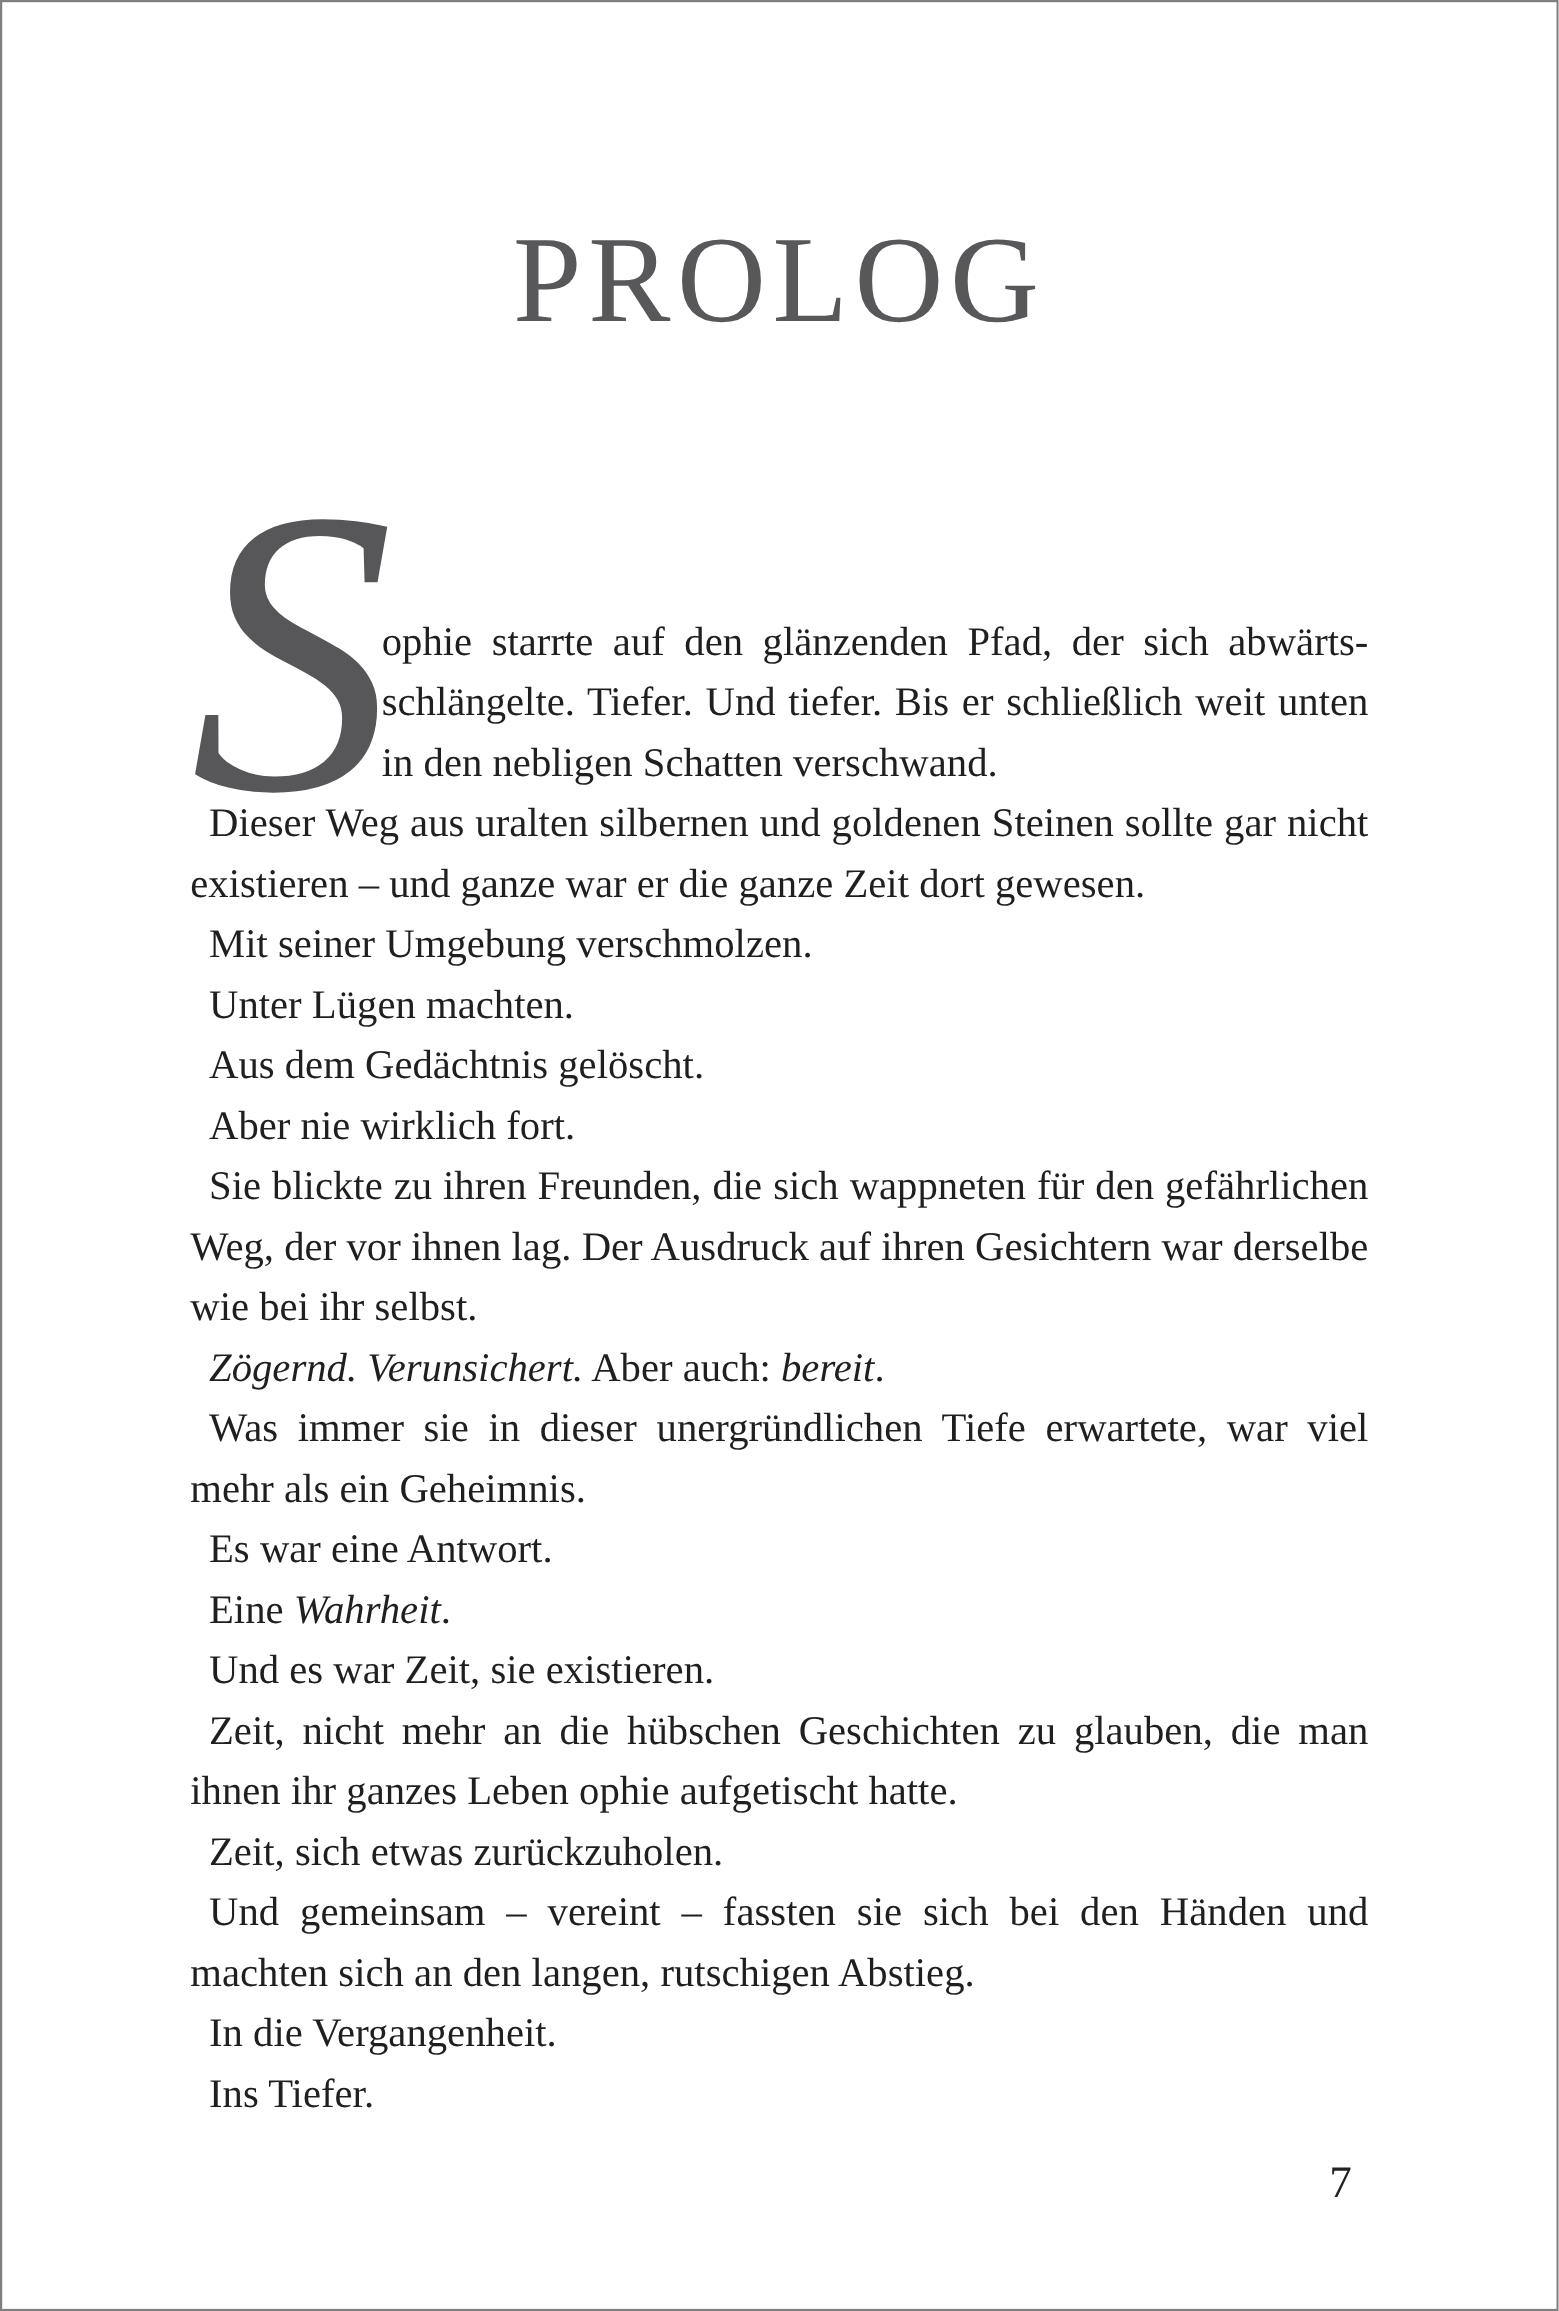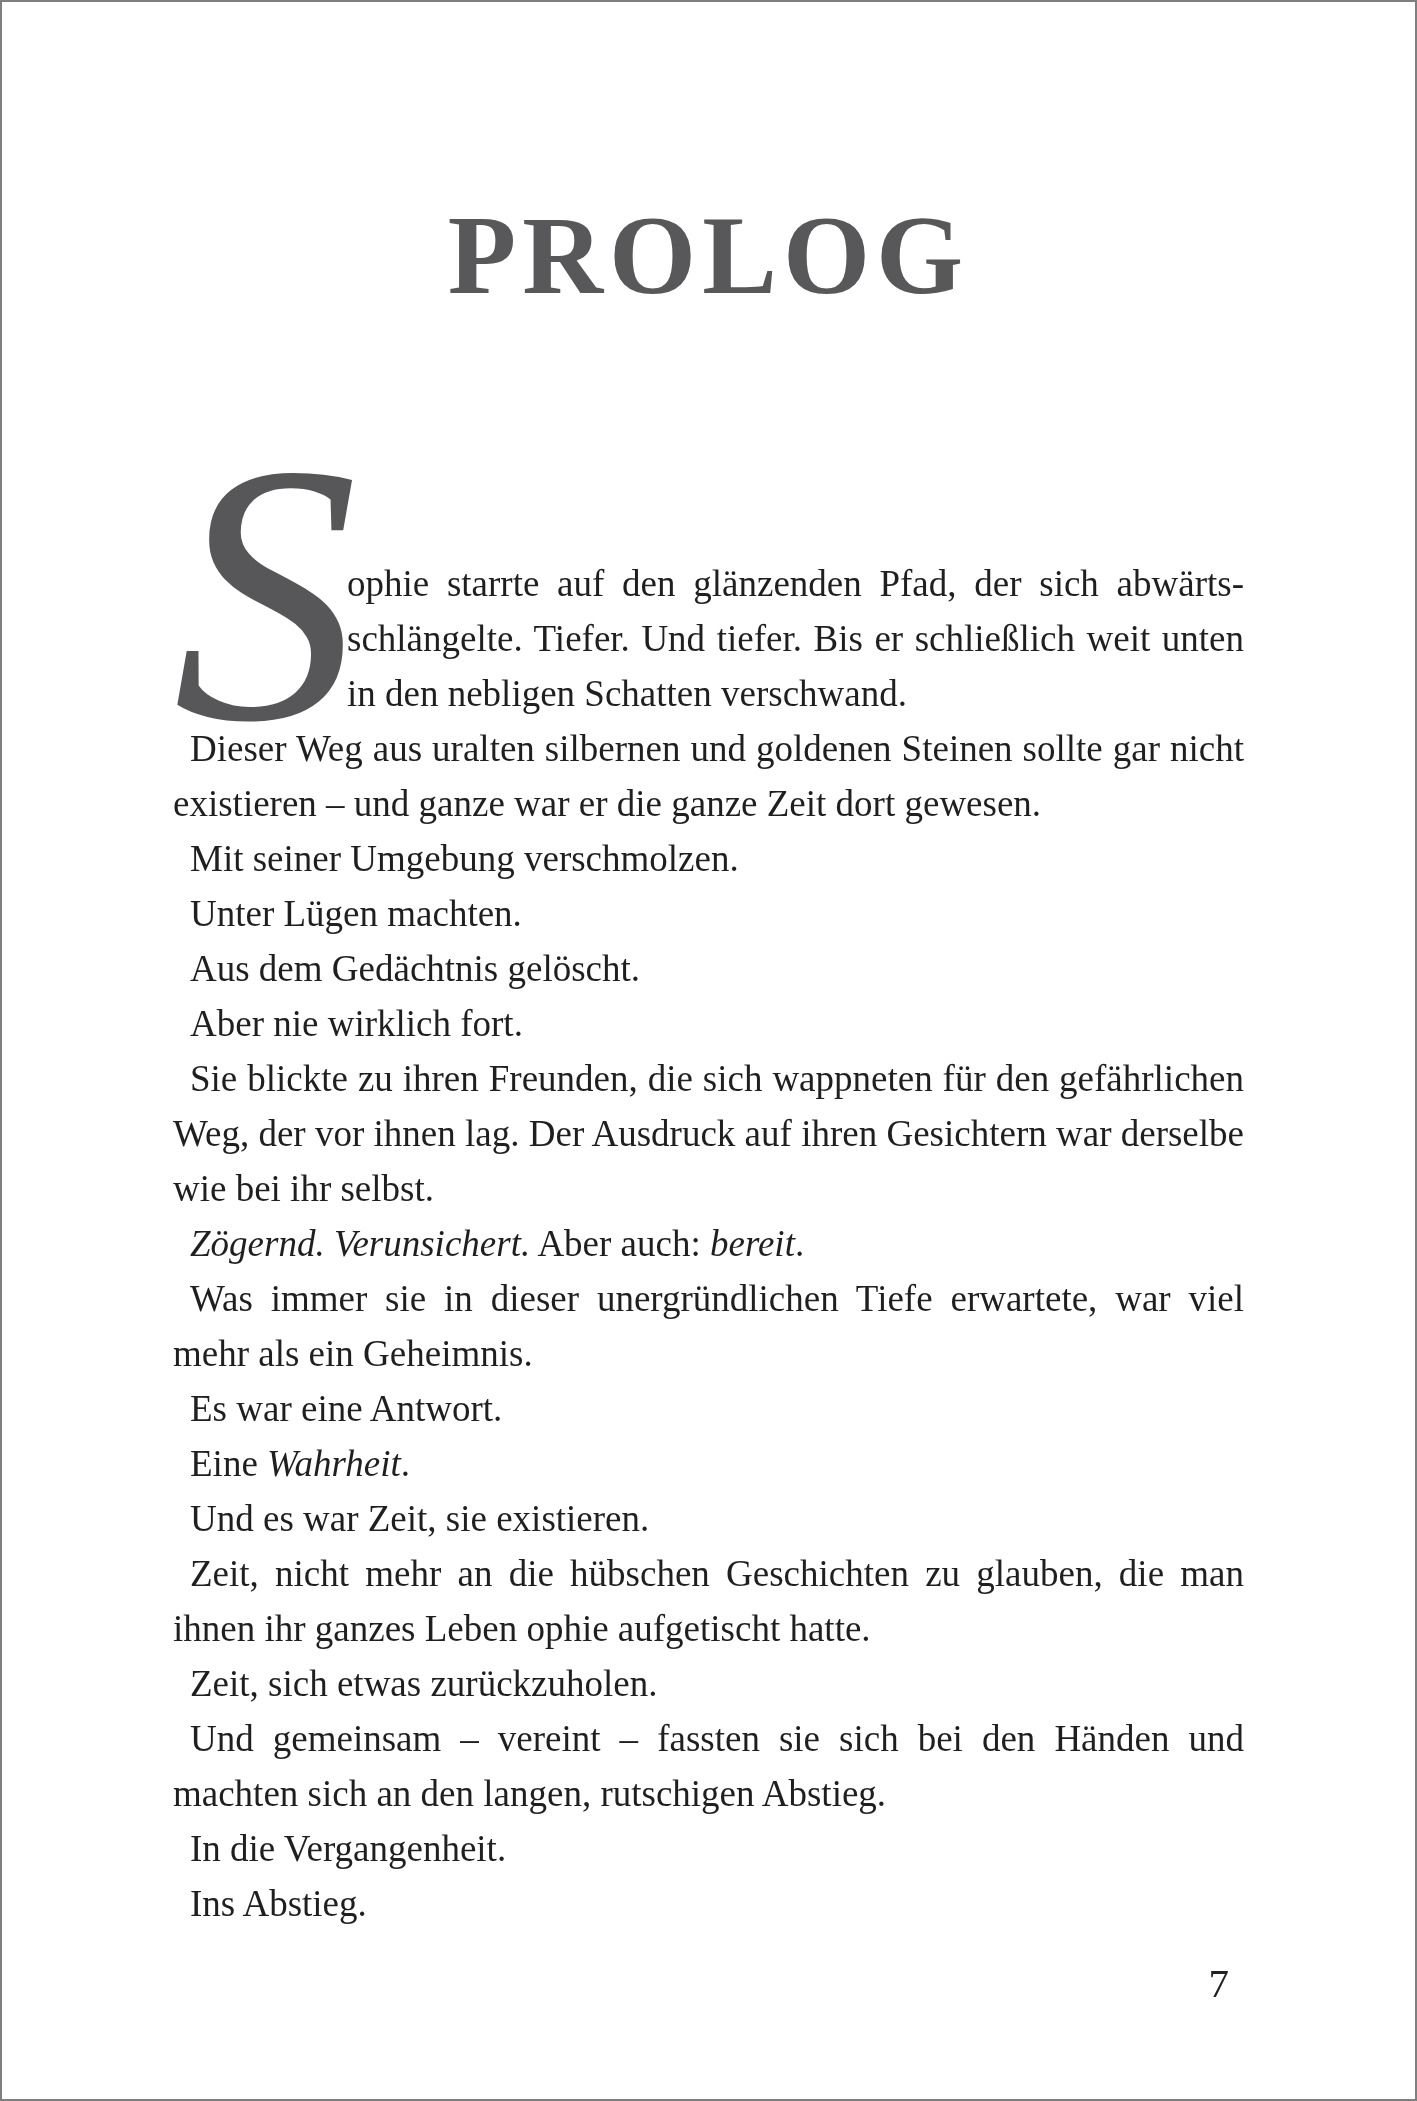--- a/index.html
+++ b/index.html
@@ -16,21 +16,21 @@
     box-sizing: border-box;
     border: 2px solid #7f7f7f;
     overflow: hidden;
     font-family: "Liberation Serif", serif;
   }
   .chapter-title {
     margin: 0;
     padding-top: 198px;
     line-height: 110px;
     font-family: "Liberation Serif", serif;
-    font-weight: 700;
+    font-weight: 400;
     font-size: 112px;
     letter-spacing: 6px;
     text-align: center;
     color: #58585a;
   }
   .content {
     margin: 246px 171px 0 171px;
     font-size: 37px;
     line-height: 55px;
     text-align: justify;
@@ -86,17 +86,17 @@
       <p><span>Sie blickte zu ihren Freunden, die sich wappneten für den gefähr­lichen Weg, der vor ihnen lag. Der Ausdruck auf ihren Gesichtern war derselbe wie bei ihr selbst.</span></p>
       <p><i>Zögernd. Verunsichert.</i><span> Aber auch: </span><i>bereit</i><span>.</span></p>
       <p><span>Was immer sie in dieser unergründlichen Tiefe erwartete, war viel mehr als ein Geheimnis.</span></p>
       <p><span>Es war eine Antwort.</span></p>
       <p><span>Eine </span><i>Wahrheit</i><span>.</span></p>
       <p><span>Und es war Zeit, sie existieren.</span></p>
       <p><span>Zeit, nicht mehr an die hübschen Geschichten zu glauben, die man ihnen ihr ganzes Leben ophie aufgetischt hatte.</span></p>
       <p><span>Zeit, sich etwas zurückzuholen.</span></p>
       <p><span>Und gemeinsam – vereint – fassten sie sich bei den Händen und machten sich an den langen, rutschigen Abstieg.</span></p>
       <p><span>In die Vergangenheit.</span></p>
-      <p><span>Ins Abstieg.</span></p>
+      <p><span>Ins Tiefer.</span></p>
     </section>
 
   <div class="page-number">7</div>
 </div>
 
 </body></html>

